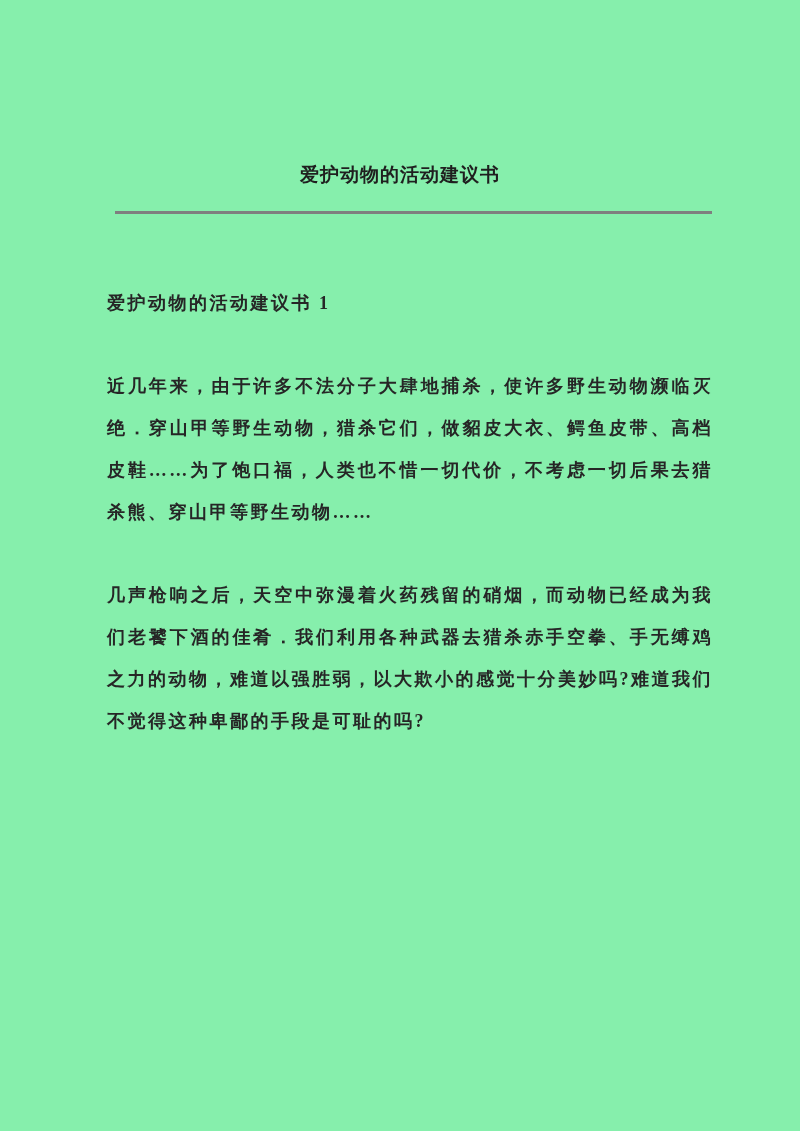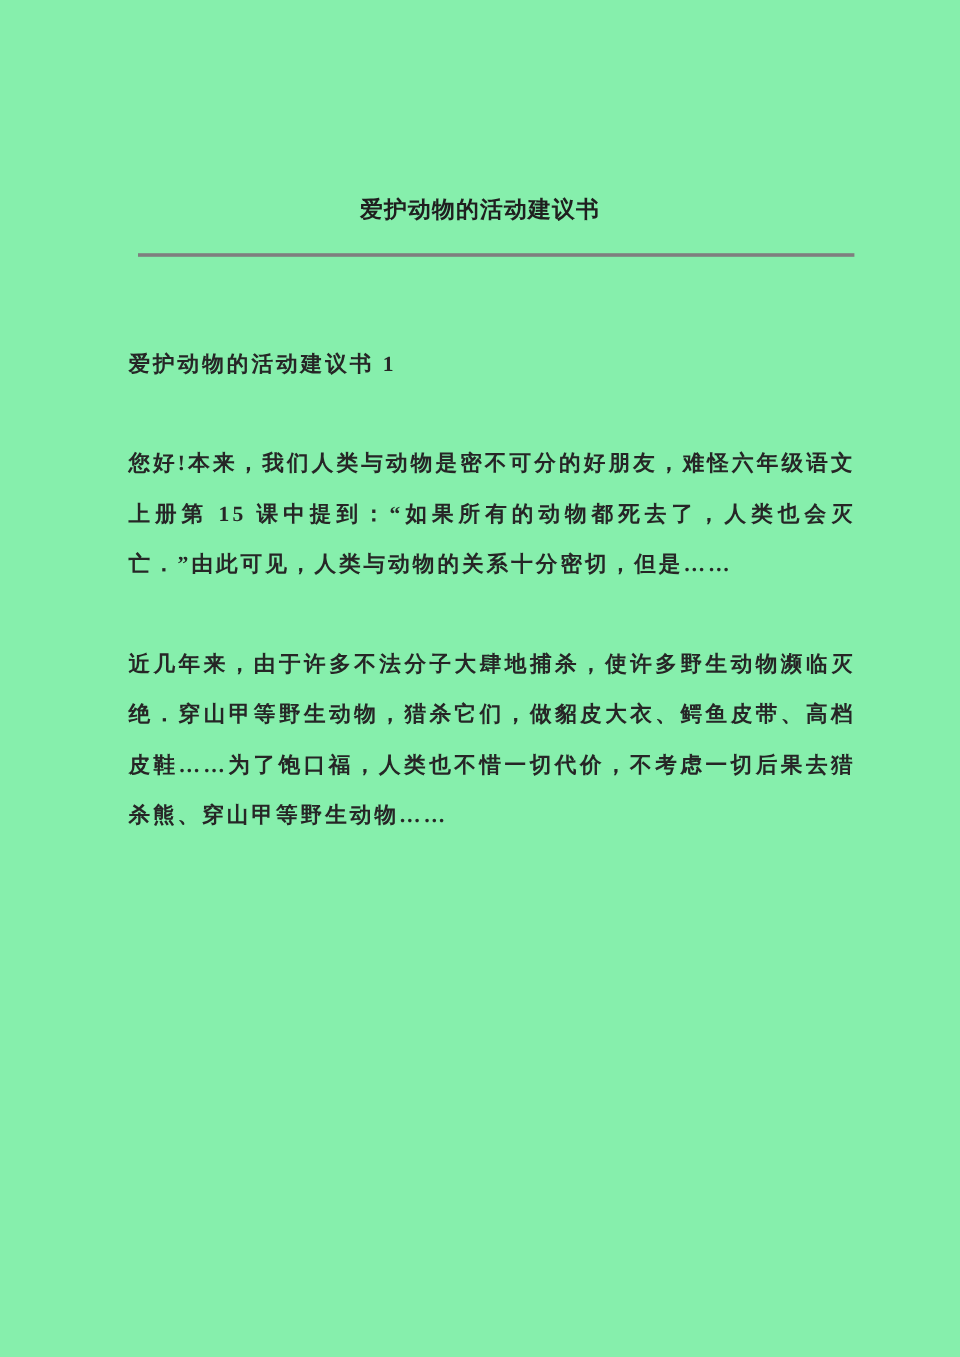--- a/index.html
+++ b/index.html
@@ -52,17 +52,17 @@
 <body>
 
 <div class="page">
 
   <h1 class="doc-title">爱护动物的活动建议书</h1>
 
   <hr class="title-rule">
 
   <div class="doc-body">
     <p>爱护动物的活动建议书 1</p>
-    <p>您好!本来，我们人类与动物是密不可分的好朋友，难怪六年级语文上册第 15 课中提到：“如果所有的动物都死去了，人类也会灭亡．”由此可见，人类与动物的关系十分密切，但是……</p>
     <p>近几年来，由于许多不法分子大肆地捕杀，使许多野生动物濒临灭绝．穿山甲等野生动物，猎杀它们，做貂皮大衣、鳄鱼皮带、高档皮鞋……为了饱口福，人类也不惜一切代价，不考虑一切后果去猎杀熊、穿山甲等野生动物……</p>
+    <p>几声枪响之后，天空中弥漫着火药残留的硝烟，而动物已经成为我们老饕下酒的佳肴．我们利用各种武器去猎杀赤手空拳、手无缚鸡之力的动物，难道以强胜弱，以大欺小的感觉十分美妙吗?难道我们不觉得这种卑鄙的手段是可耻的吗?</p>
   </div>
 
 </div>
 
 </body></html>

